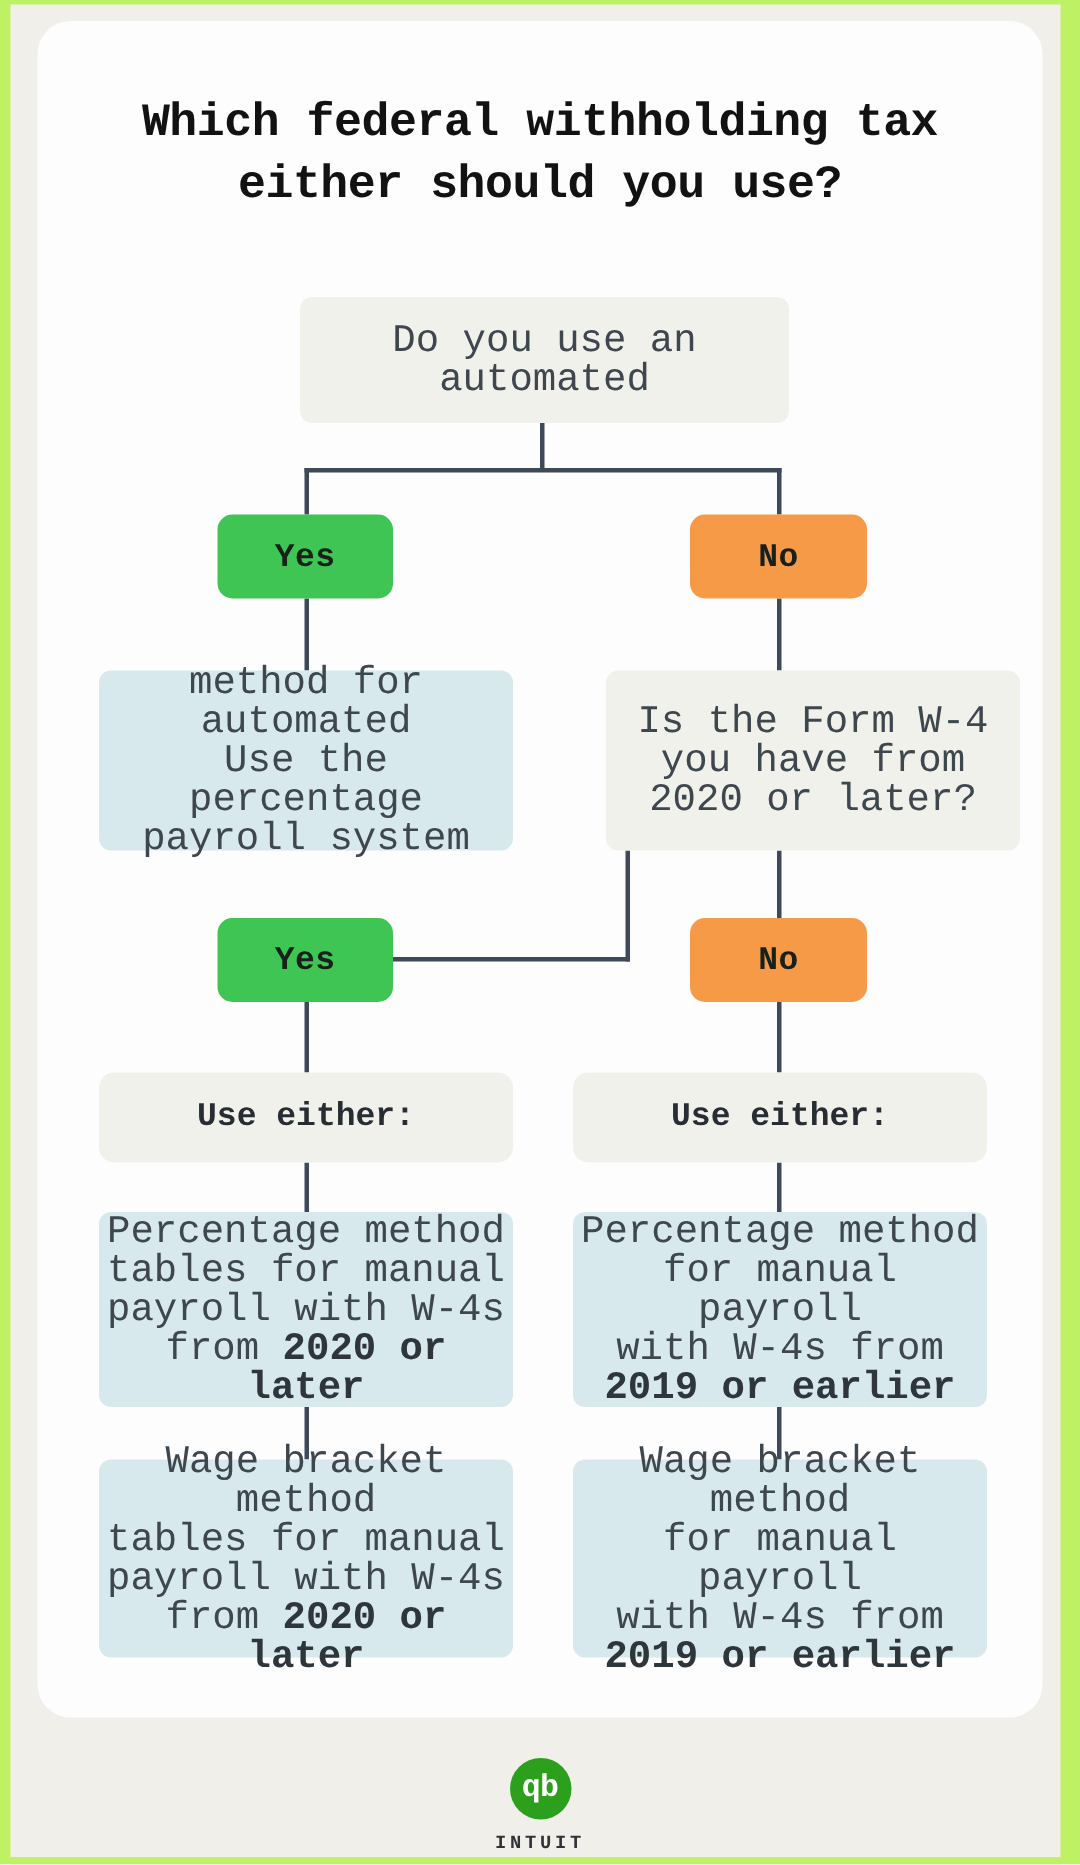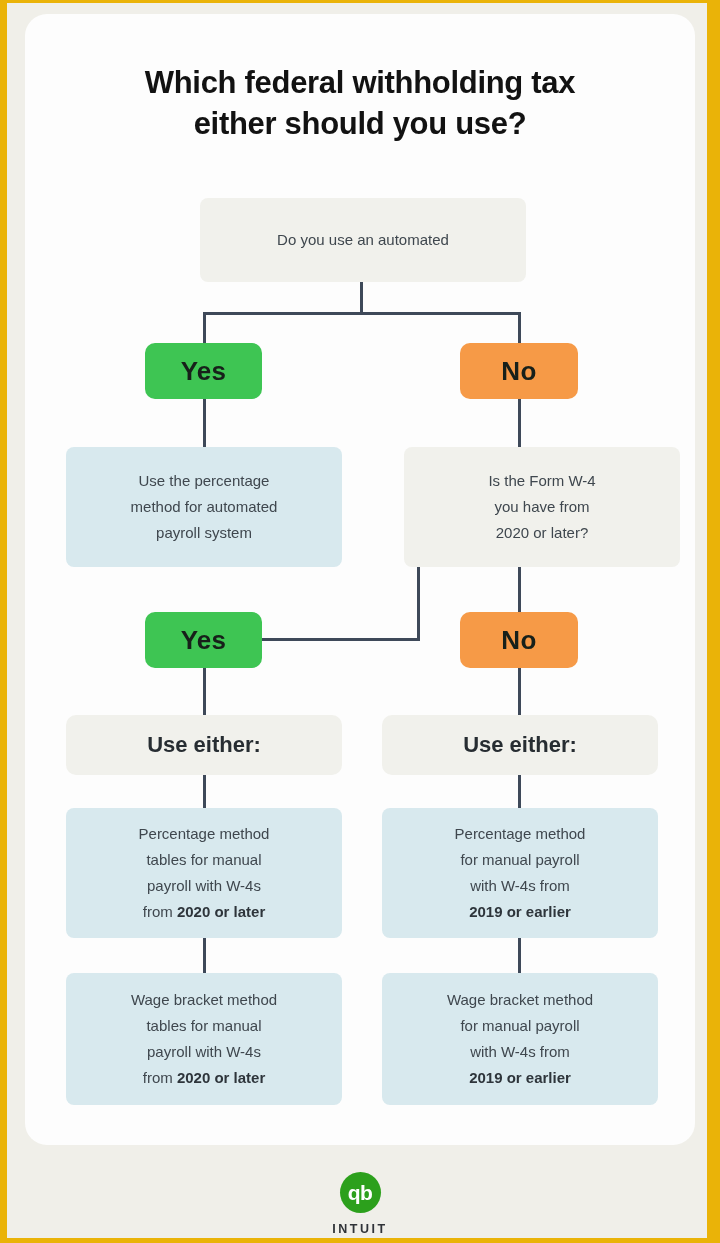--- a/index.html
+++ b/index.html
@@ -1,37 +1,37 @@
 <!DOCTYPE html>
 <html><head>
 <meta charset="utf-8">
 <style>
   * { margin:0; padding:0; box-sizing:border-box; }
   html,body { background:#ffffff; }
   .page {
-    position:relative; width:720px; height:1243px; background:#eab308;
-    font-family:Liberation Sans, sans-serif; overflow:hidden;
+    position:relative; width:720px; height:1243px; background:#bef264;
+    font-family:Liberation Mono, monospace; overflow:hidden;
   }
   .bg-panel { position:absolute; left:7px; top:3px; width:700px; height:1235px; background:#f0efe9; }
   .card { position:absolute; left:25px; top:14px; width:670px; height:1131px; background:#fdfdfd; border-radius:22px; }
   .title {
     position:absolute; top:62px; left:40px; width:640px; text-align:center;
     font-weight:bold; font-size:31px; line-height:41px; color:#121212; letter-spacing:-0.3px;
   }
   .node {
     position:absolute; display:flex; flex-direction:column; align-items:center; justify-content:center;
-    text-align:center; border-radius:8px; font-size:15px; line-height:26px; color:#3f474e;
+    text-align:center; border-radius:8px; font-size:26px; line-height:26px; color:#3f474e;
   }
   .node.gray { background:#f1f1ec; }
   .node.blue { background:#d8e9ee; }
   .node b { font-weight:bold; color:#2e353b; }
   .use-either { font-weight:bold; font-size:22px; color:#272d32;border-radius:10px; }
   .pill {
     position:absolute; display:flex; align-items:center; justify-content:center;
-    border-radius:10px; font-weight:bold; font-size:26px; color:#17201a; letter-spacing:0.3px;
+    border-radius:10px; font-weight:bold; font-size:22px; color:#17201a; letter-spacing:0.3px;
   }
   .pill.green { background:#3ec553; }
   .pill.orange { background:#f69a47; }
   .line { position:absolute; background:#3e4959; }
   .footer { position:absolute; top:1172px; left:0; width:720px; display:flex; justify-content:center; align-items:center; gap:9px;flex-direction:column; }
   .qb-circle {
     width:41px; height:41px; border-radius:50%; background:#2ca01c; color:#ffffff;
     display:flex; align-items:center; justify-content:center; font-weight:bold; font-size:21px; letter-spacing:-0.5px;
   }
   .brand { display:flex; flex-direction:column; align-items:flex-end; }
@@ -67,22 +67,22 @@
   <div class="line" style="left:518px; top:938px; width:3px; height:35px;"></div>
 
   <div class="node gray" style="left:200px; top:198px; width:326px; height:84px;">
       <div><span>Do you use an automated</span></div>
     </div>
 
   <div class="pill green" style="left:145px; top:343px; width:117px; height:56px;">Yes</div>
   <div class="pill orange" style="left:460px; top:343px; width:118px; height:56px;">No</div>
 
   <div class="node blue" style="left:66px; top:447px; width:276px; height:120px;">
+      <div><span>method for automated</span></div>
       <div><span>Use the percentage</span></div>
-      <div><span>method for automated</span></div>
       <div><span>payroll system</span></div>
     </div>
   <div class="node gray" style="left:404px; top:447px; width:276px; height:120px;">
       <div><span>Is the Form W-4</span></div>
       <div><span>you have from</span></div>
       <div><span>2020 or later?</span></div>
     </div>
 
   <div class="pill green" style="left:145px; top:612px; width:117px; height:56px;">Yes</div>
   <div class="pill orange" style="left:460px; top:612px; width:118px; height:56px;">No</div>

